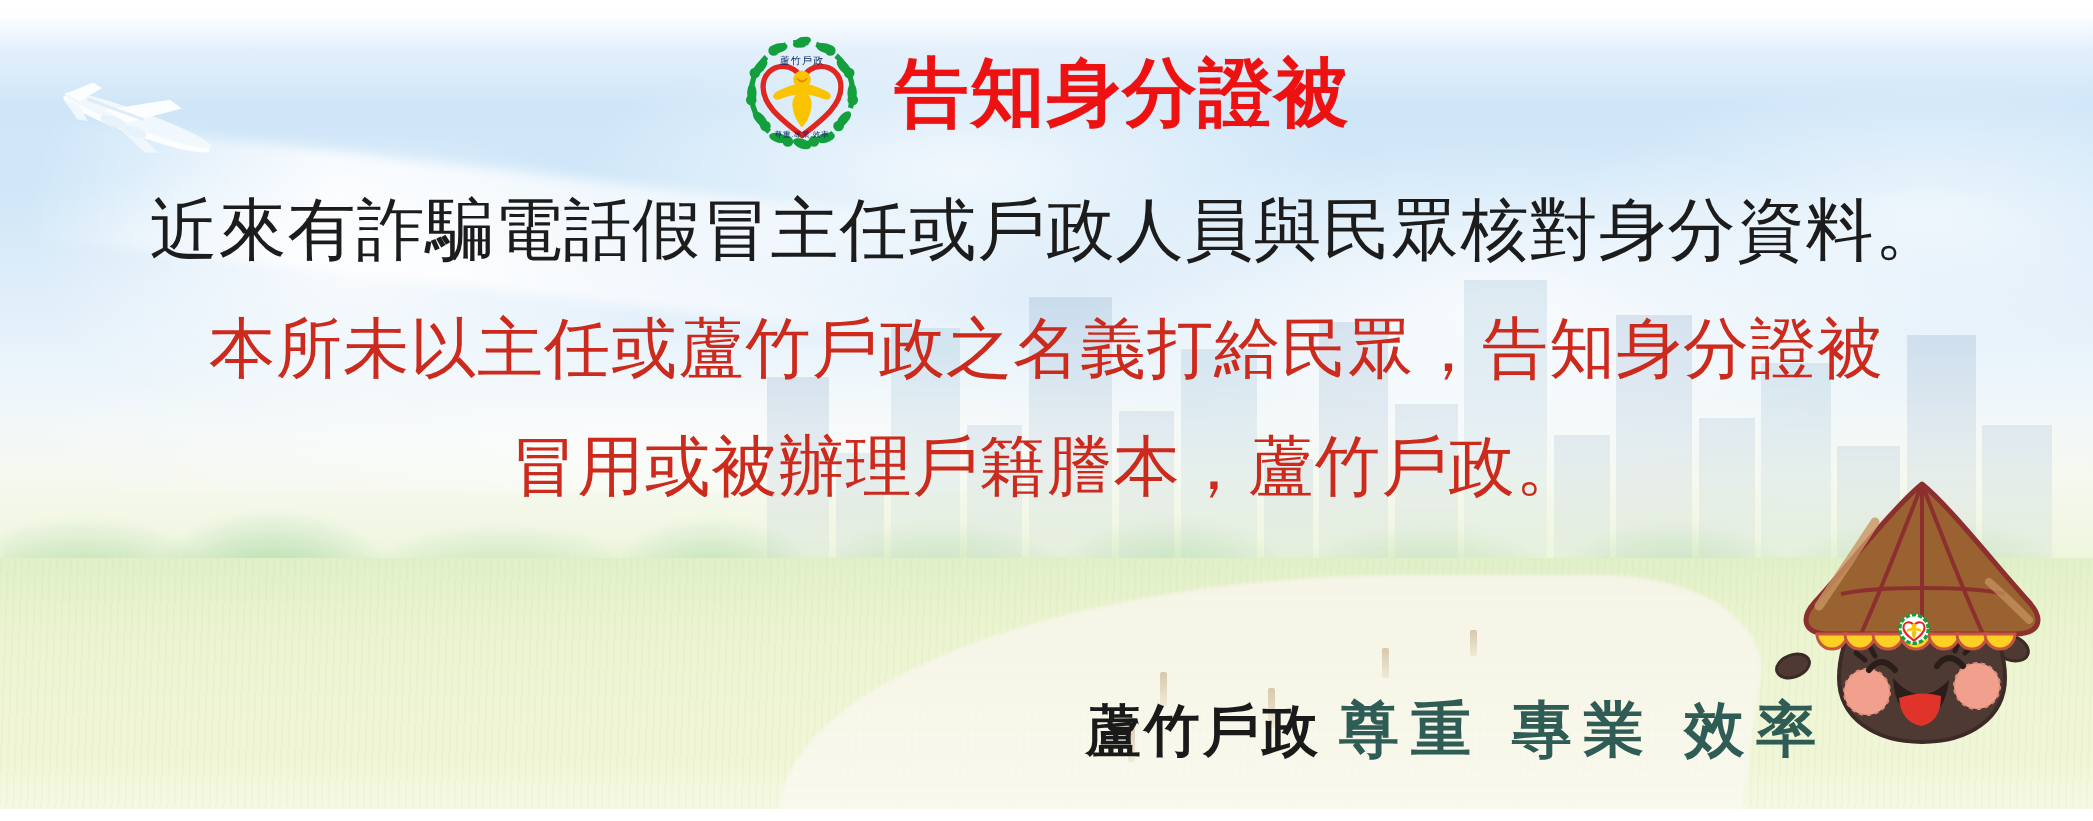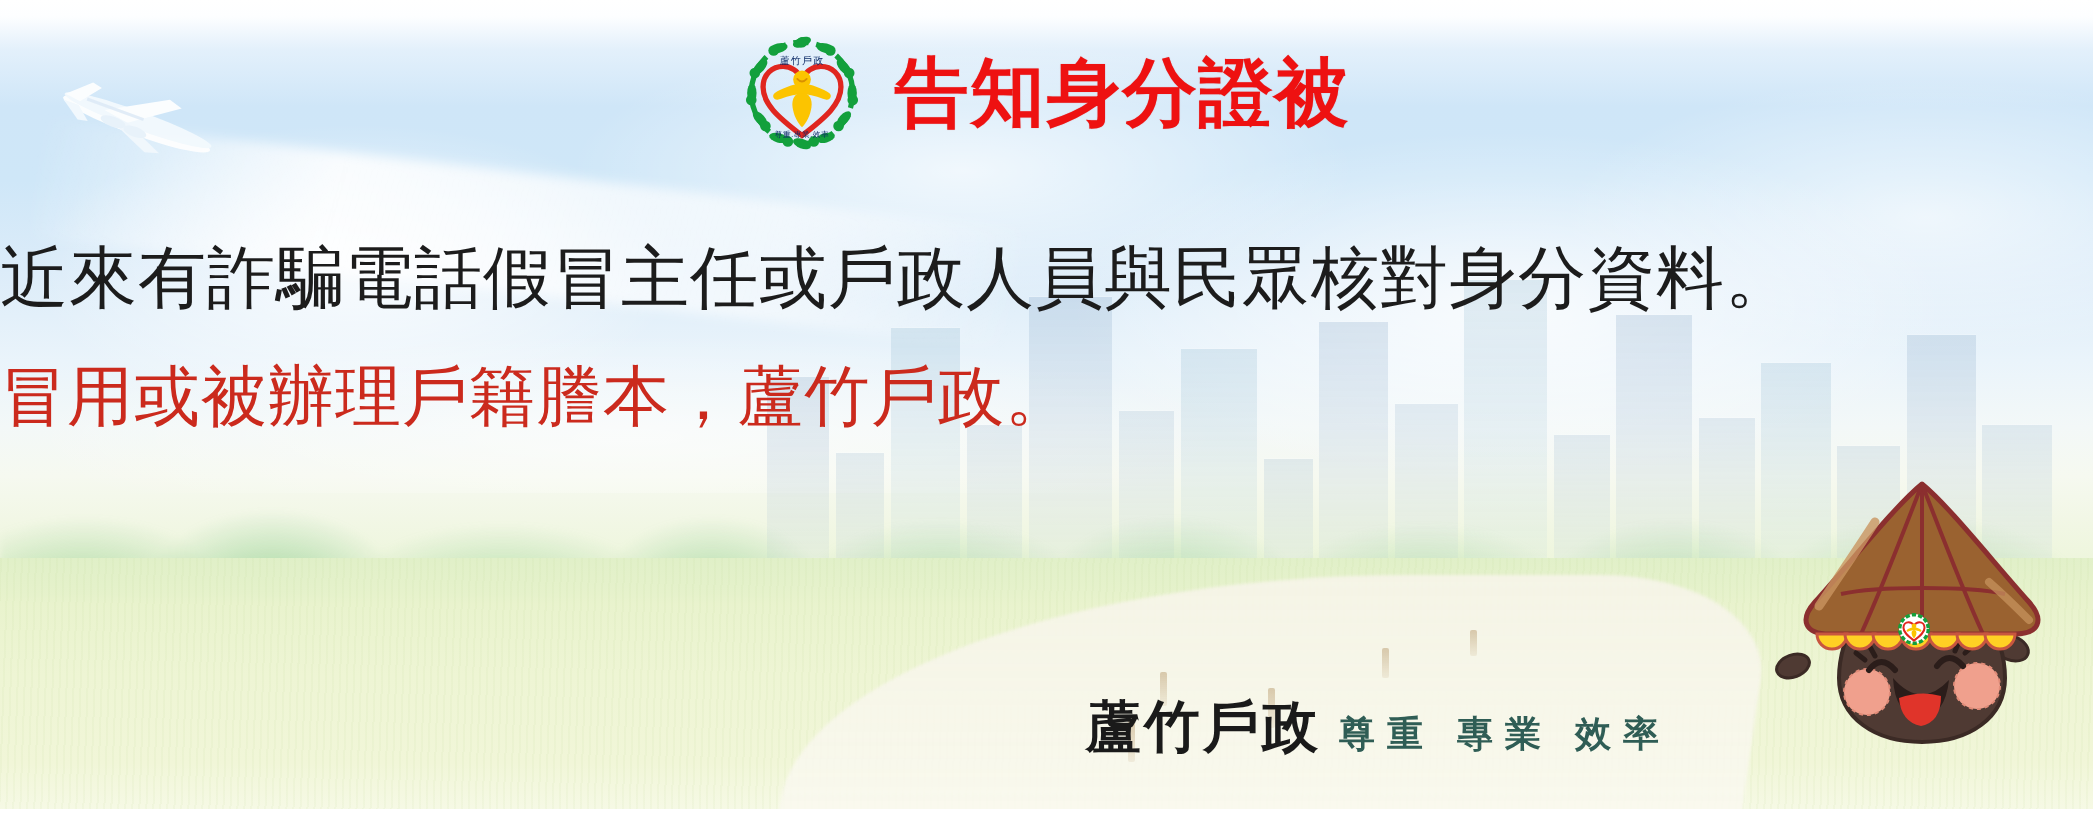--- a/index.html
+++ b/index.html
@@ -125,21 +125,21 @@
   .title{
     font-size:74px;font-weight:bold;letter-spacing:2px;line-height:1;
     color:#ee1111;
     text-shadow:0 0 1px rgba(200,0,0,.4);
     white-space:nowrap;
   }
 
   
   .statement{
     position:absolute;left:0;top:196px;width:100%;
-    z-index:5;text-align:left;margin-top:48px;
+    z-index:5;text-align:center;
   }
   .line{
     white-space:nowrap;font-weight:400;line-height:1;
     letter-spacing:1px;
   }
   .line-1{
     font-size:68px;color:#1c1c1c;margin-bottom:52px;
     font-family:"Liberation Serif","DejaVu Serif",serif;
   }
   .line-2,.line-3{
@@ -152,21 +152,21 @@
   
   .slogan{
     position:absolute;left:1085px;top:690px;
     z-index:6;display:flex;align-items:baseline;gap:18px;
     white-space:nowrap;
   }
   .slogan-name{
     font-size:56px;font-weight:bold;color:#1a1a1a;letter-spacing:3px;
   }
   .slogan-values{
-    font-size:36px;font-weight:bold;color:#2f5d55;letter-spacing:12px;
+    font-size:60px;font-weight:bold;color:#2f5d55;letter-spacing:12px;
   }
 
   
   .mascot{
     position:absolute;right:6px;top:470px;width:330px;height:330px;z-index:7;
   }
   .mascot svg{width:100%;height:100%;display:block;}
 </style>
 </head>
 <body>
@@ -270,20 +270,21 @@
         <text x="100" y="51" font-size="17" fill="#0d2a66" text-anchor="middle" font-family="'Liberation Serif',serif" letter-spacing="2">蘆竹戶政</text>
         <text x="100" y="174" font-size="13" fill="#0d2a66" text-anchor="middle" font-family="'Liberation Serif',serif" letter-spacing="1">尊重.專業.效率</text>
       </svg>
     </div>
 
     <div class="title">告知身分證被</div>
   </div>
 
   <div class="statement">
     <div class="line line-1">近來有詐騙電話假冒主任或戶政人員與民眾核對身分資料。</div>
+    <div class="line line-2">本所未以主任或蘆竹戶政之名義打給民眾，告知身分證被</div>
     <div class="line line-3">冒用或被辦理戶籍謄本，蘆竹戶政。</div>
   </div>
 
   <div class="slogan">
     <span class="slogan-name">蘆竹戶政</span>
     <span class="slogan-values">尊重 專業 效率</span>
   </div>
 
   <div class="mascot">
     <svg viewBox="0 0 330 330" xmlns="http://www.w3.org/2000/svg">

